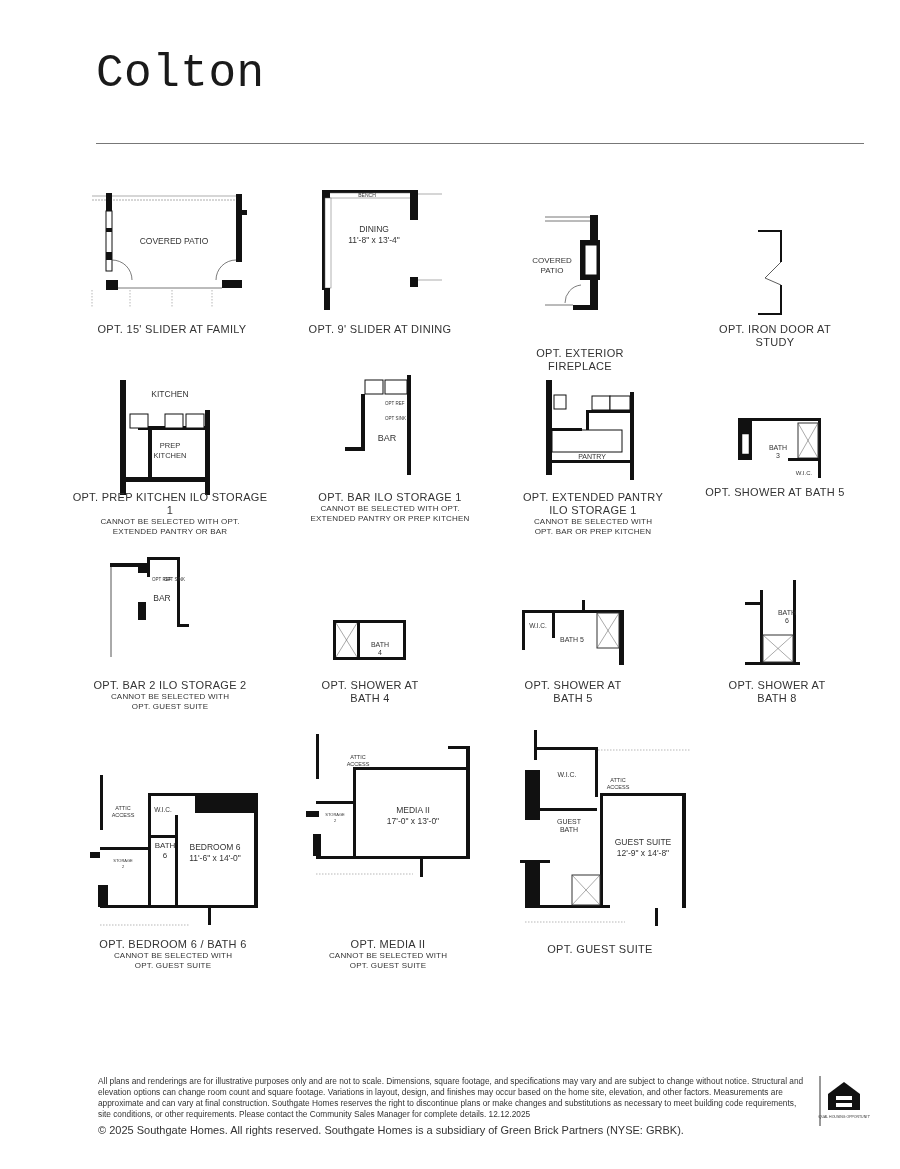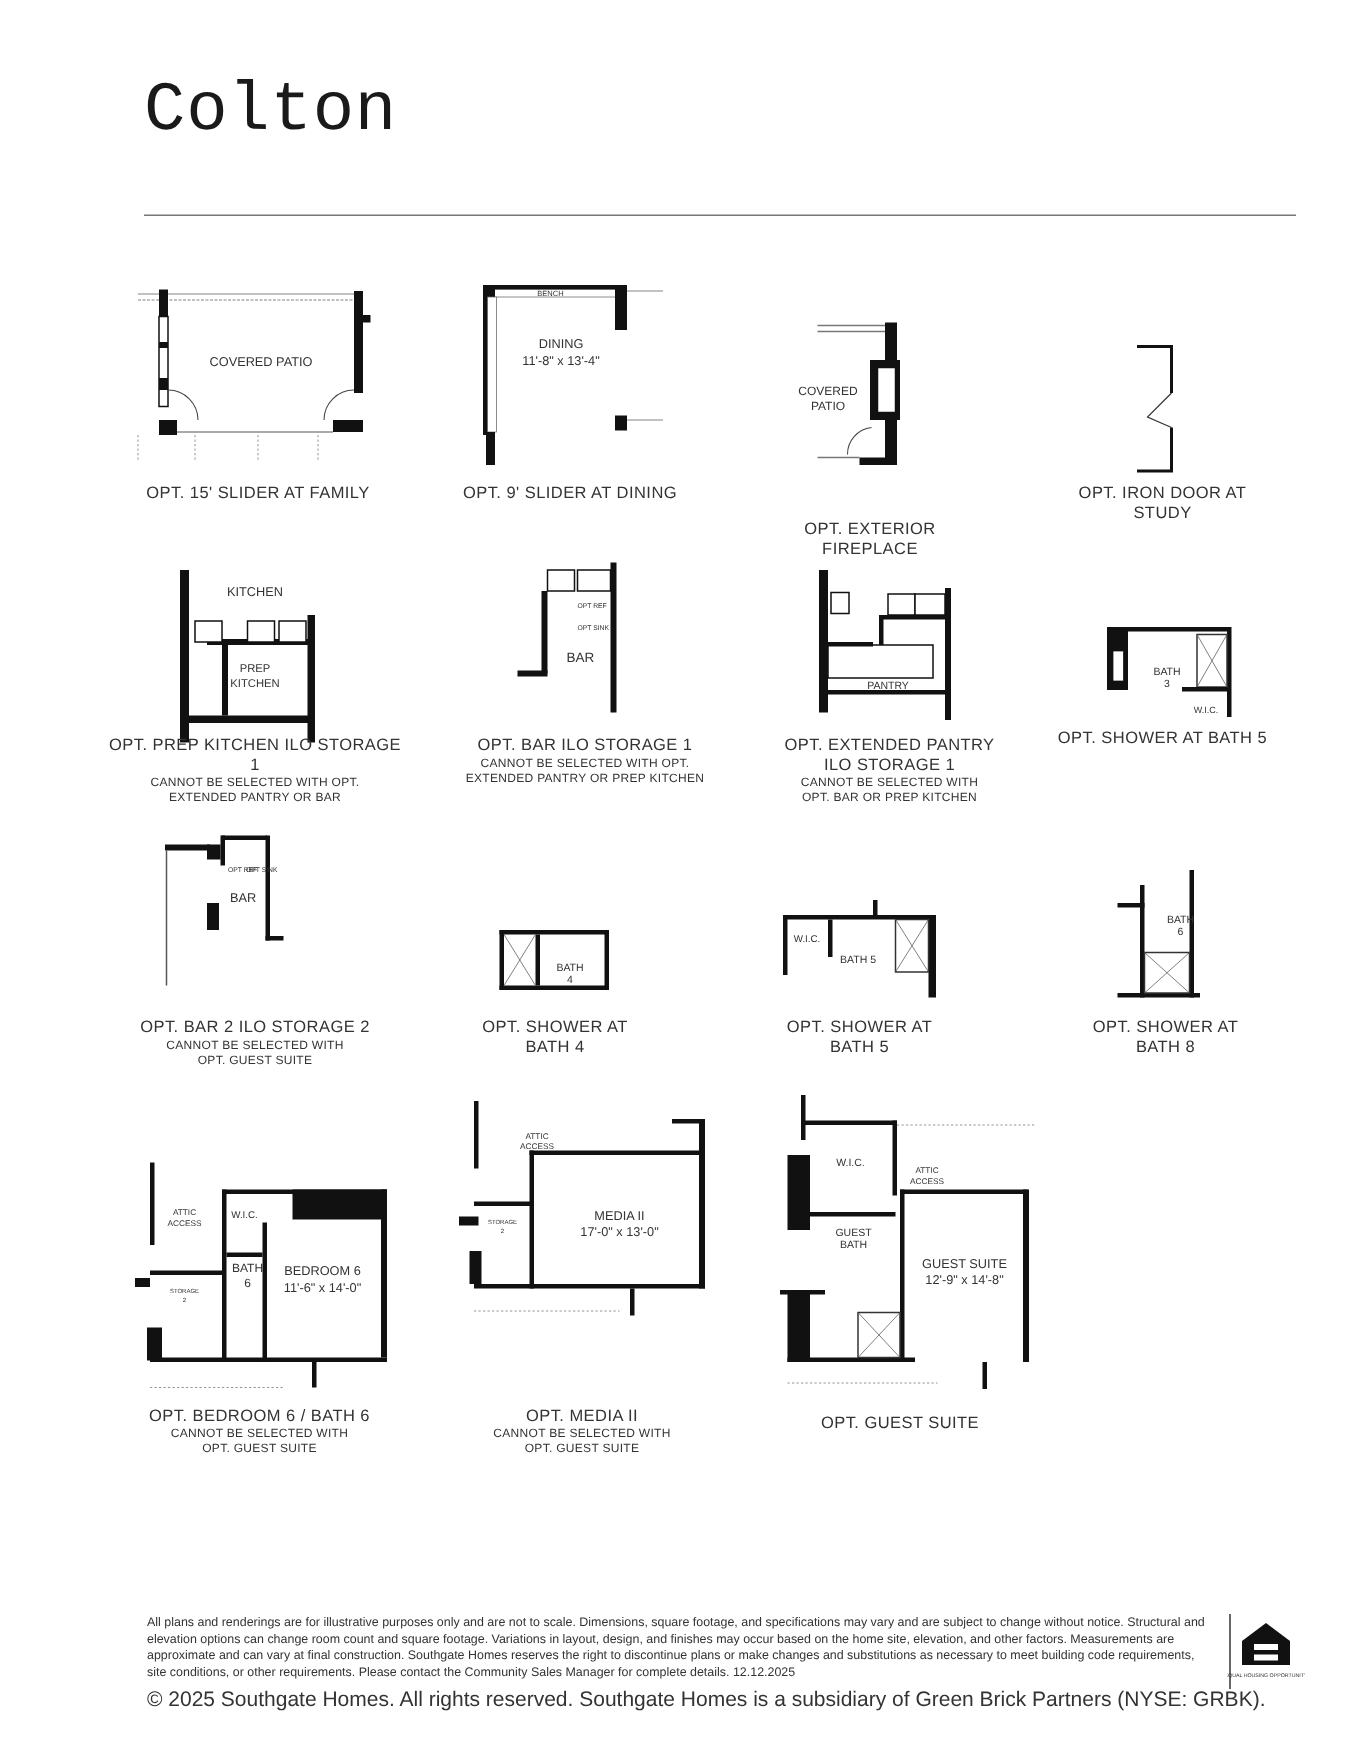--- a/index.html
+++ b/index.html
@@ -6,21 +6,21 @@
   body{width:900px;height:1169px;position:relative;overflow:hidden;font-family:"Liberation Sans",sans-serif;color:#222;}
   .title{position:absolute;left:96px;top:48px;font-family:Liberation Mono, monospace;font-size:46px;color:#1a1a1a;letter-spacing:0.5px;font-weight:normal;}
   .rule{position:absolute;left:96px;top:143px;width:768px;height:1px;background:#777;}
   .opt{position:absolute;}
   .opt svg{position:absolute;left:0;top:0;overflow:visible;}
   .cap{position:absolute;text-align:center;color:#333;line-height:1.2;}
   .cap .main{font-size:11px;letter-spacing:0.3px;display:block;}
   .cap .sub{font-size:8px;letter-spacing:0.2px;display:block;}
   .rl{font-family:"Liberation Sans",sans-serif;fill:#333;}
   .footer{position:absolute;left:98px;top:1076px;width:710px;font-size:8.3px;line-height:11px;color:#333;}
-  .copy{position:absolute;left:98px;top:1124px;font-size:14px;color:#333;}
+  .copy{position:absolute;left:98px;top:1124px;font-size:11px;color:#333;}
   .eho{position:absolute;left:818px;top:1076px;width:52px;height:50px;}
 </style>
 </head>
 <body>
 
 <div class="title">Colton</div>
 <div class="rule"></div>
 
 <div class="opt" style="left:92px;top:188px;width:160px;height:110px;">
   <svg width="160" height="110">

